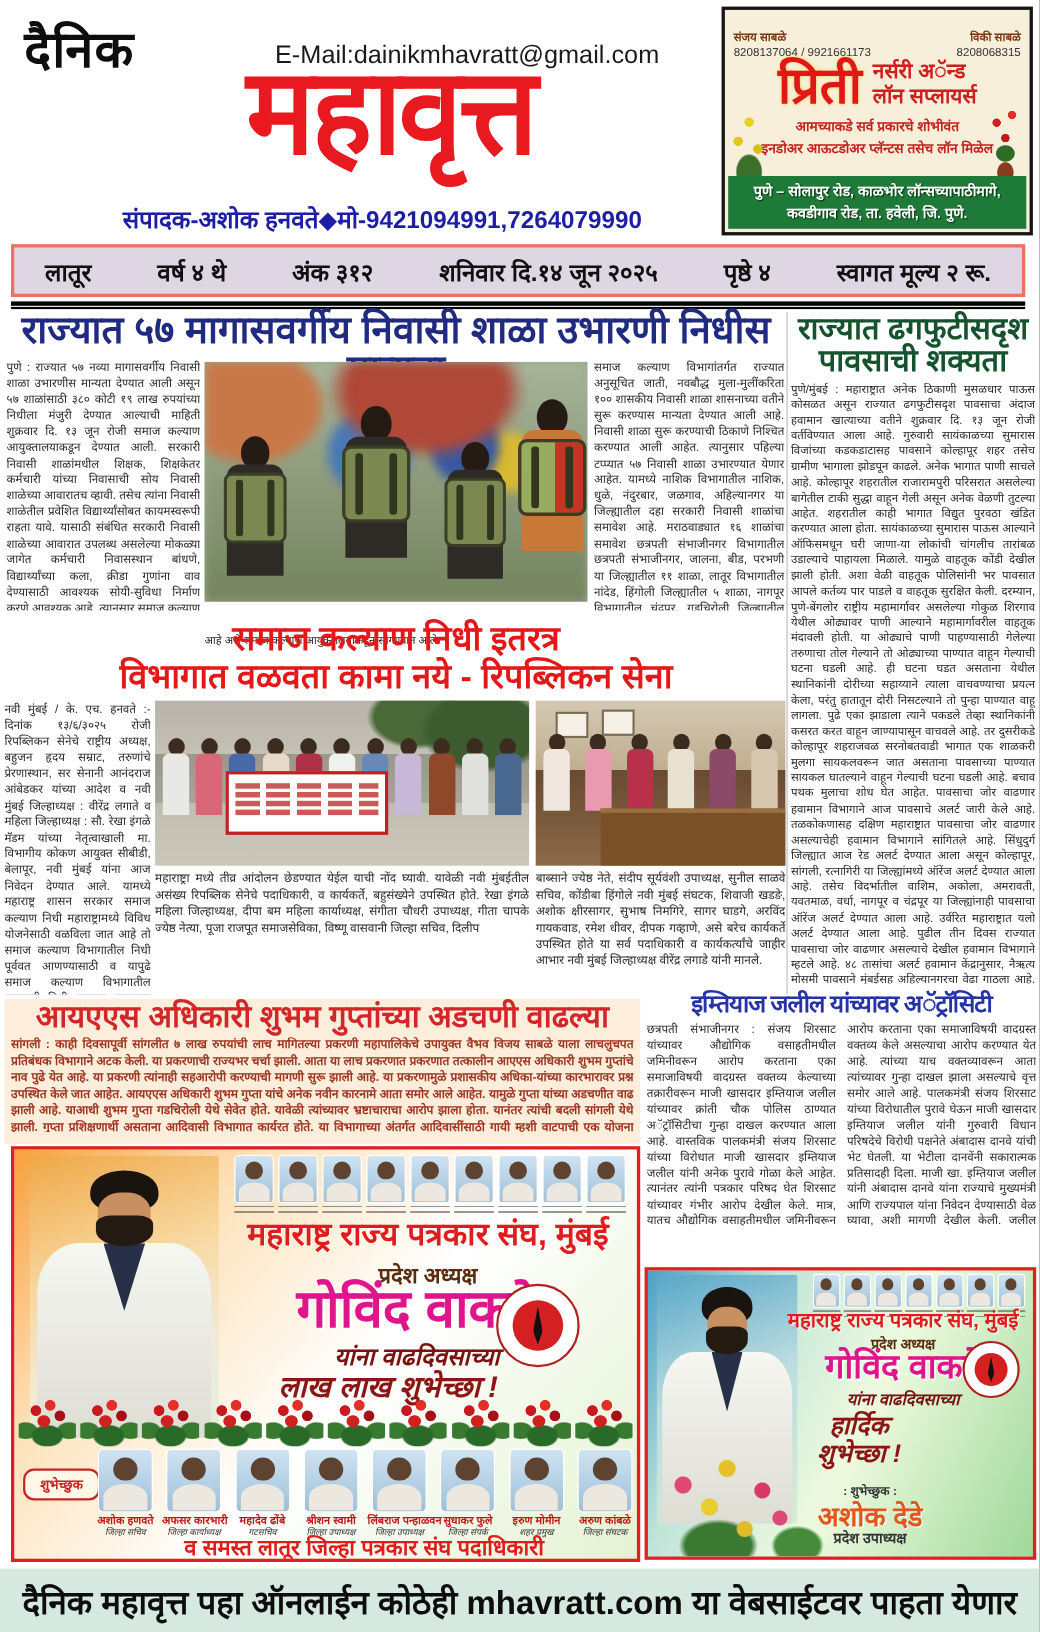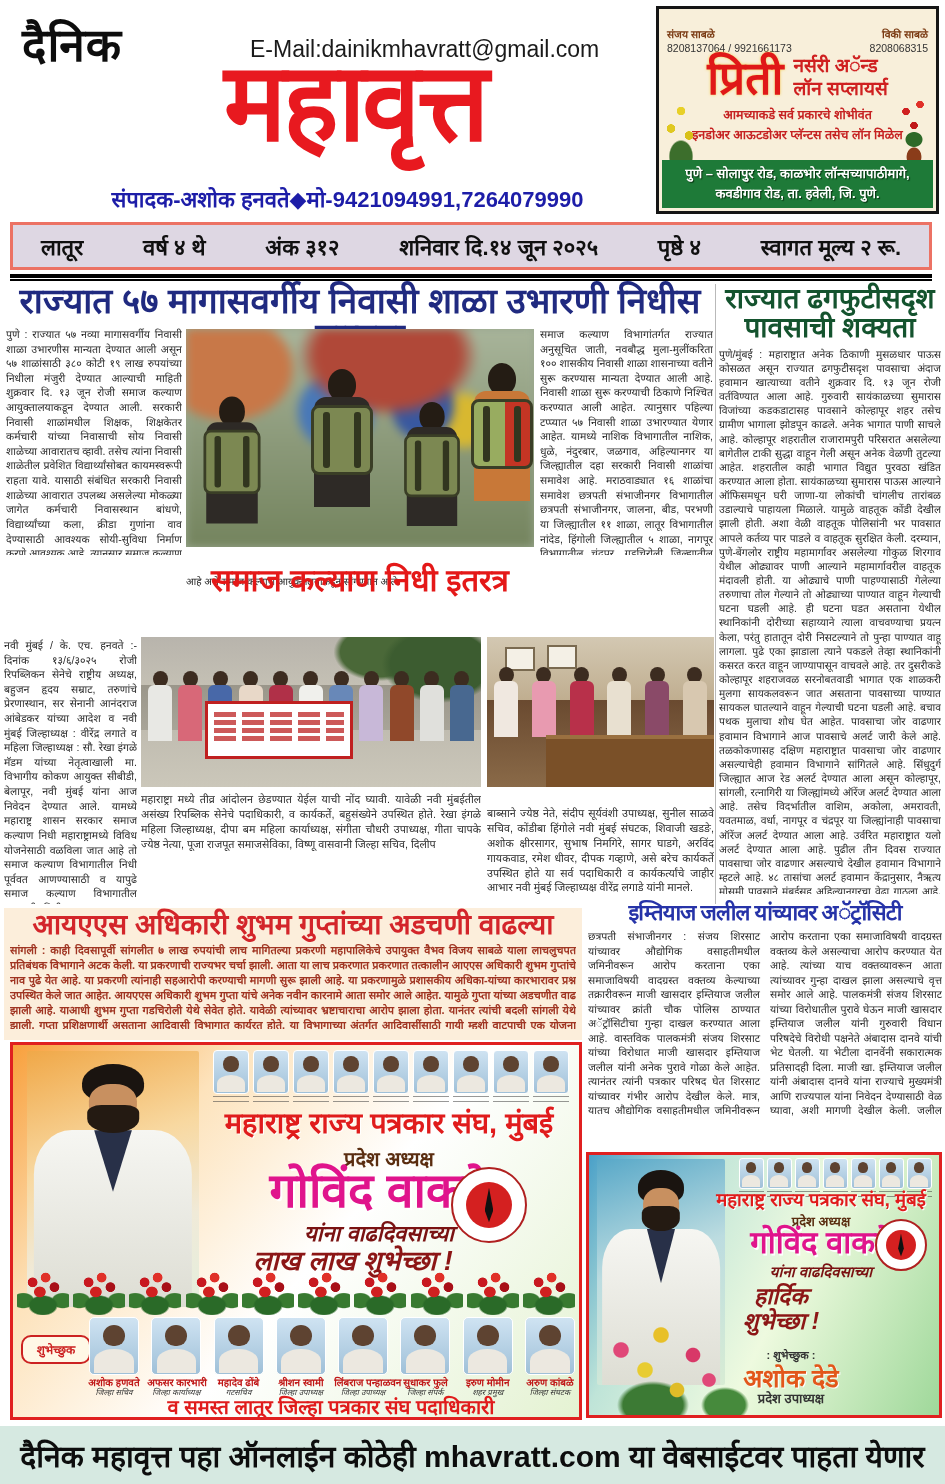--- a/index.html
+++ b/index.html
@@ -73,21 +73,21 @@
 
   
   #rain{left:719px;top:284px;width:222px;}
   #rain-headline{font-size:28px;font-weight:900;color:#14532e;text-align:center;line-height:1.05;}
   #rain-body{margin-top:5px;height:546px;overflow:hidden;font-size:10.4px;line-height:1.36;color:#2b2b2b;text-align:justify;}
 
   
   #rep-headline{left:4px;top:564px;width:712px;text-align:center;color:#e41818;font-weight:900;font-size:31px;line-height:1.1;}
   #rep-col1{left:4px;top:638px;width:133px;height:266px;}
   #rep-below-left{left:141px;top:792px;width:340px;height:112px;font-size:10.8px;}
-  #rep-below-right{left:487px;top:792px;width:227px;height:112px;font-size:10.8px;margin-top:14px;}
+  #rep-below-right{left:487px;top:792px;width:227px;height:112px;font-size:10.8px;}
 
   
   #photo2{left:141px;top:637px;width:340px;height:150px;background:
      radial-gradient(90px 60px at 88% 18%,#3c5c30 0 55%,transparent 65%),
      radial-gradient(70px 45px at 70% 10%,#4a6838 0 55%,transparent 65%),
      linear-gradient(180deg,#b8b4ac 0%,#c4c0b4 32%,#9a968a 32%,#a8a498 62%,#c0bcb0 62%,#cbc7ba 100%);}
   .crowd{position:absolute;top:34px;left:6px;right:6px;display:flex;justify-content:space-between;}
   .person{width:26px;}
   .person .ph{width:15px;height:16px;background:#3c2c20;border-radius:50%;margin:0 auto;}
   .person .pb{width:24px;height:56px;border-radius:6px 6px 0 0;margin:-2px auto 0;}
@@ -281,20 +281,21 @@
   <div class="abs" id="rain">
     <div id="rain-headline">
       <span style="display:block">राज्यात ढगफुटीसदृश</span>
       <span style="display:block">पावसाची शक्यता</span>
     </div>
     <div id="rain-body">पुणे/मुंबई : महाराष्ट्रात अनेक ठिकाणी मुसळधार पाऊस कोसळत असून राज्यात ढगफुटीसदृश पावसाचा अंदाज हवामान खात्याच्या वतीने शुक्रवार दि. १३ जून रोजी वर्तविण्यात आला आहे. गुरुवारी सायंकाळच्या सुमारास विजांच्या कडकडाटासह पावसाने कोल्हापूर शहर तसेच ग्रामीण भागाला झोडपून काढले. अनेक भागात पाणी साचले आहे. कोल्हापूर शहरातील राजारामपुरी परिसरात असलेल्या बागेतील टाकी सुद्धा वाहून गेली असून अनेक वेळणी तुटल्या आहेत. शहरातील काही भागात विद्युत पुरवठा खंडित करण्यात आला होता. सायंकाळच्या सुमारास पाऊस आल्याने ऑफिसमधून घरी जाणा-या लोकांची चांगलीच तारांबळ उडाल्याचे पाहायला मिळाले. यामुळे वाहतूक कोंडी देखील झाली होती. अशा वेळी वाहतूक पोलिसांनी भर पावसात आपले कर्तव्य पार पाडले व वाहतूक सुरक्षित केली. दरम्यान, पुणे-बेंगलोर राष्ट्रीय महामार्गावर असलेल्या गोकुळ शिरगाव येथील ओढ्यावर पाणी आल्याने महामार्गावरील वाहतूक मंदावली होती. या ओढ्याचे पाणी पाहण्यासाठी गेलेल्या तरुणाचा तोल गेल्याने तो ओढ्याच्या पाण्यात वाहून गेल्याची घटना घडली आहे. ही घटना घडत असताना येथील स्थानिकांनी दोरीच्या सहाय्याने त्याला वाचवण्याचा प्रयत्न केला, परंतु हातातून दोरी निसटल्याने तो पुन्हा पाण्यात वाहू लागला. पुढे एका झाडाला त्याने पकडले तेव्हा स्थानिकांनी कसरत करत वाहून जाण्यापासून वाचवले आहे. तर दुसरीकडे कोल्हापूर शहराजवळ सरनोबतवाडी भागात एक शाळकरी मुलगा सायकलवरून जात असताना पावसाच्या पाण्यात सायकल घातल्याने वाहून गेल्याची घटना घडली आहे. बचाव पथक मुलाचा शोध घेत आहेत. पावसाचा जोर वाढणार हवामान विभागाने आज पावसाचे अलर्ट जारी केले आहे. तळकोकणासह दक्षिण महाराष्ट्रात पावसाचा जोर वाढणार असल्याचेही हवामान विभागाने सांगितले आहे. सिंधुदुर्ग जिल्ह्यात आज रेड अलर्ट देण्यात आला असून कोल्हापूर, सांगली, रत्नागिरी या जिल्ह्यांमध्ये ऑरेंज अलर्ट देण्यात आला आहे. तसेच विदर्भातील वाशिम, अकोला, अमरावती, यवतमाळ, वर्धा, नागपूर व चंद्रपूर या जिल्ह्यांनाही पावसाचा ऑरेंज अलर्ट देण्यात आला आहे. उर्वरित महाराष्ट्रात यलो अलर्ट देण्यात आला आहे. पुढील तीन दिवस राज्यात पावसाचा जोर वाढणार असल्याचे देखील हवामान विभागाने म्हटले आहे. ४८ तासांचा अलर्ट हवामान केंद्रानुसार, नैऋत्य मोसमी पावसाने मुंबईसह अहिल्यानगरचा वेढा गाठला आहे. आता मान्सून पूर्वेकडील भागात सरकत आहे. पुढील ४८ तासांत विदर्भ, छत्तीसगड, ओडिशा या भागात मान्सून व्यापला जाणार आहे. बंगालच्या उपसागरात दक्षिणेकडील भागात चक्राकार वा-यांची स्थिती सक्रिय असल्याने कर्नाटक, छत्तीसगड, महाराष्ट्र या राज्यांमध्ये पावसाचा जोर वाढणार आहे. महाराष्ट्रात १७ जूनपर्यंत मुसळधाराची शक्यता महाराष्ट्रात १४ व १७ जूनपर्यंत बहुतांश ठिकाणी मुसळधार पाऊस पडणार असल्याचे सांगण्यात आले आहे. कोकणासह मध्य महाराष्ट्रात तीव्र व अतितीव्र पावसाची हजेरी लागणार आहे.</div>
   </div>
 
   <div class="abs" id="rep-headline">
     <span style="display:block">समाज कल्याण निधी इतरत्र</span>
+    <span style="display:block">विभागात वळवता कामा नये - रिपब्लिकन सेना</span>
   </div>
   <div class="abs bodytxt just hide-over" id="rep-col1">नवी मुंबई / के. एच. हनवते :- दिनांक १३/६/३०२५ रोजी रिपब्लिकन सेनेचे राष्ट्रीय अध्यक्ष, बहुजन हृदय सम्राट, तरुणांचे प्रेरणास्थान, सर सेनानी आनंदराज आंबेडकर यांच्या आदेश व नवी मुंबई जिल्हाध्यक्ष : वीरेंद्र लगाते व महिला जिल्हाध्यक्ष : सौ. रेखा इंगळे मॅडम यांच्या नेतृत्वाखाली मा. विभागीय कोकण आयुक्त सीबीडी, बेलापूर, नवी मुंबई यांना आज निवेदन देण्यात आले. यामध्ये महाराष्ट्र शासन सरकार समाज कल्याण निधी महाराष्ट्रामध्ये विविध योजनेसाठी वळविला जात आहे तो समाज कल्याण विभागातील निधी पूर्ववत आणण्यासाठी व यापुढे समाज कल्याण विभागातील कुठलाही निधी वळवता करण्यात येऊ नये, असा समाजाच्या कल्याणासाठी जो निधी सरकारने दरोडा घालू नये, या निधी किंवा हा निधी परस्पर कुठल्याही</div>
 
   <div class="abs hide-over" id="photo2">
     <div class="crowd">
       <div class="person">
           <div class="ph"></div>
           <div class="pb" style="background:#e8e8e4"></div>
         </div>
       <div class="person">

